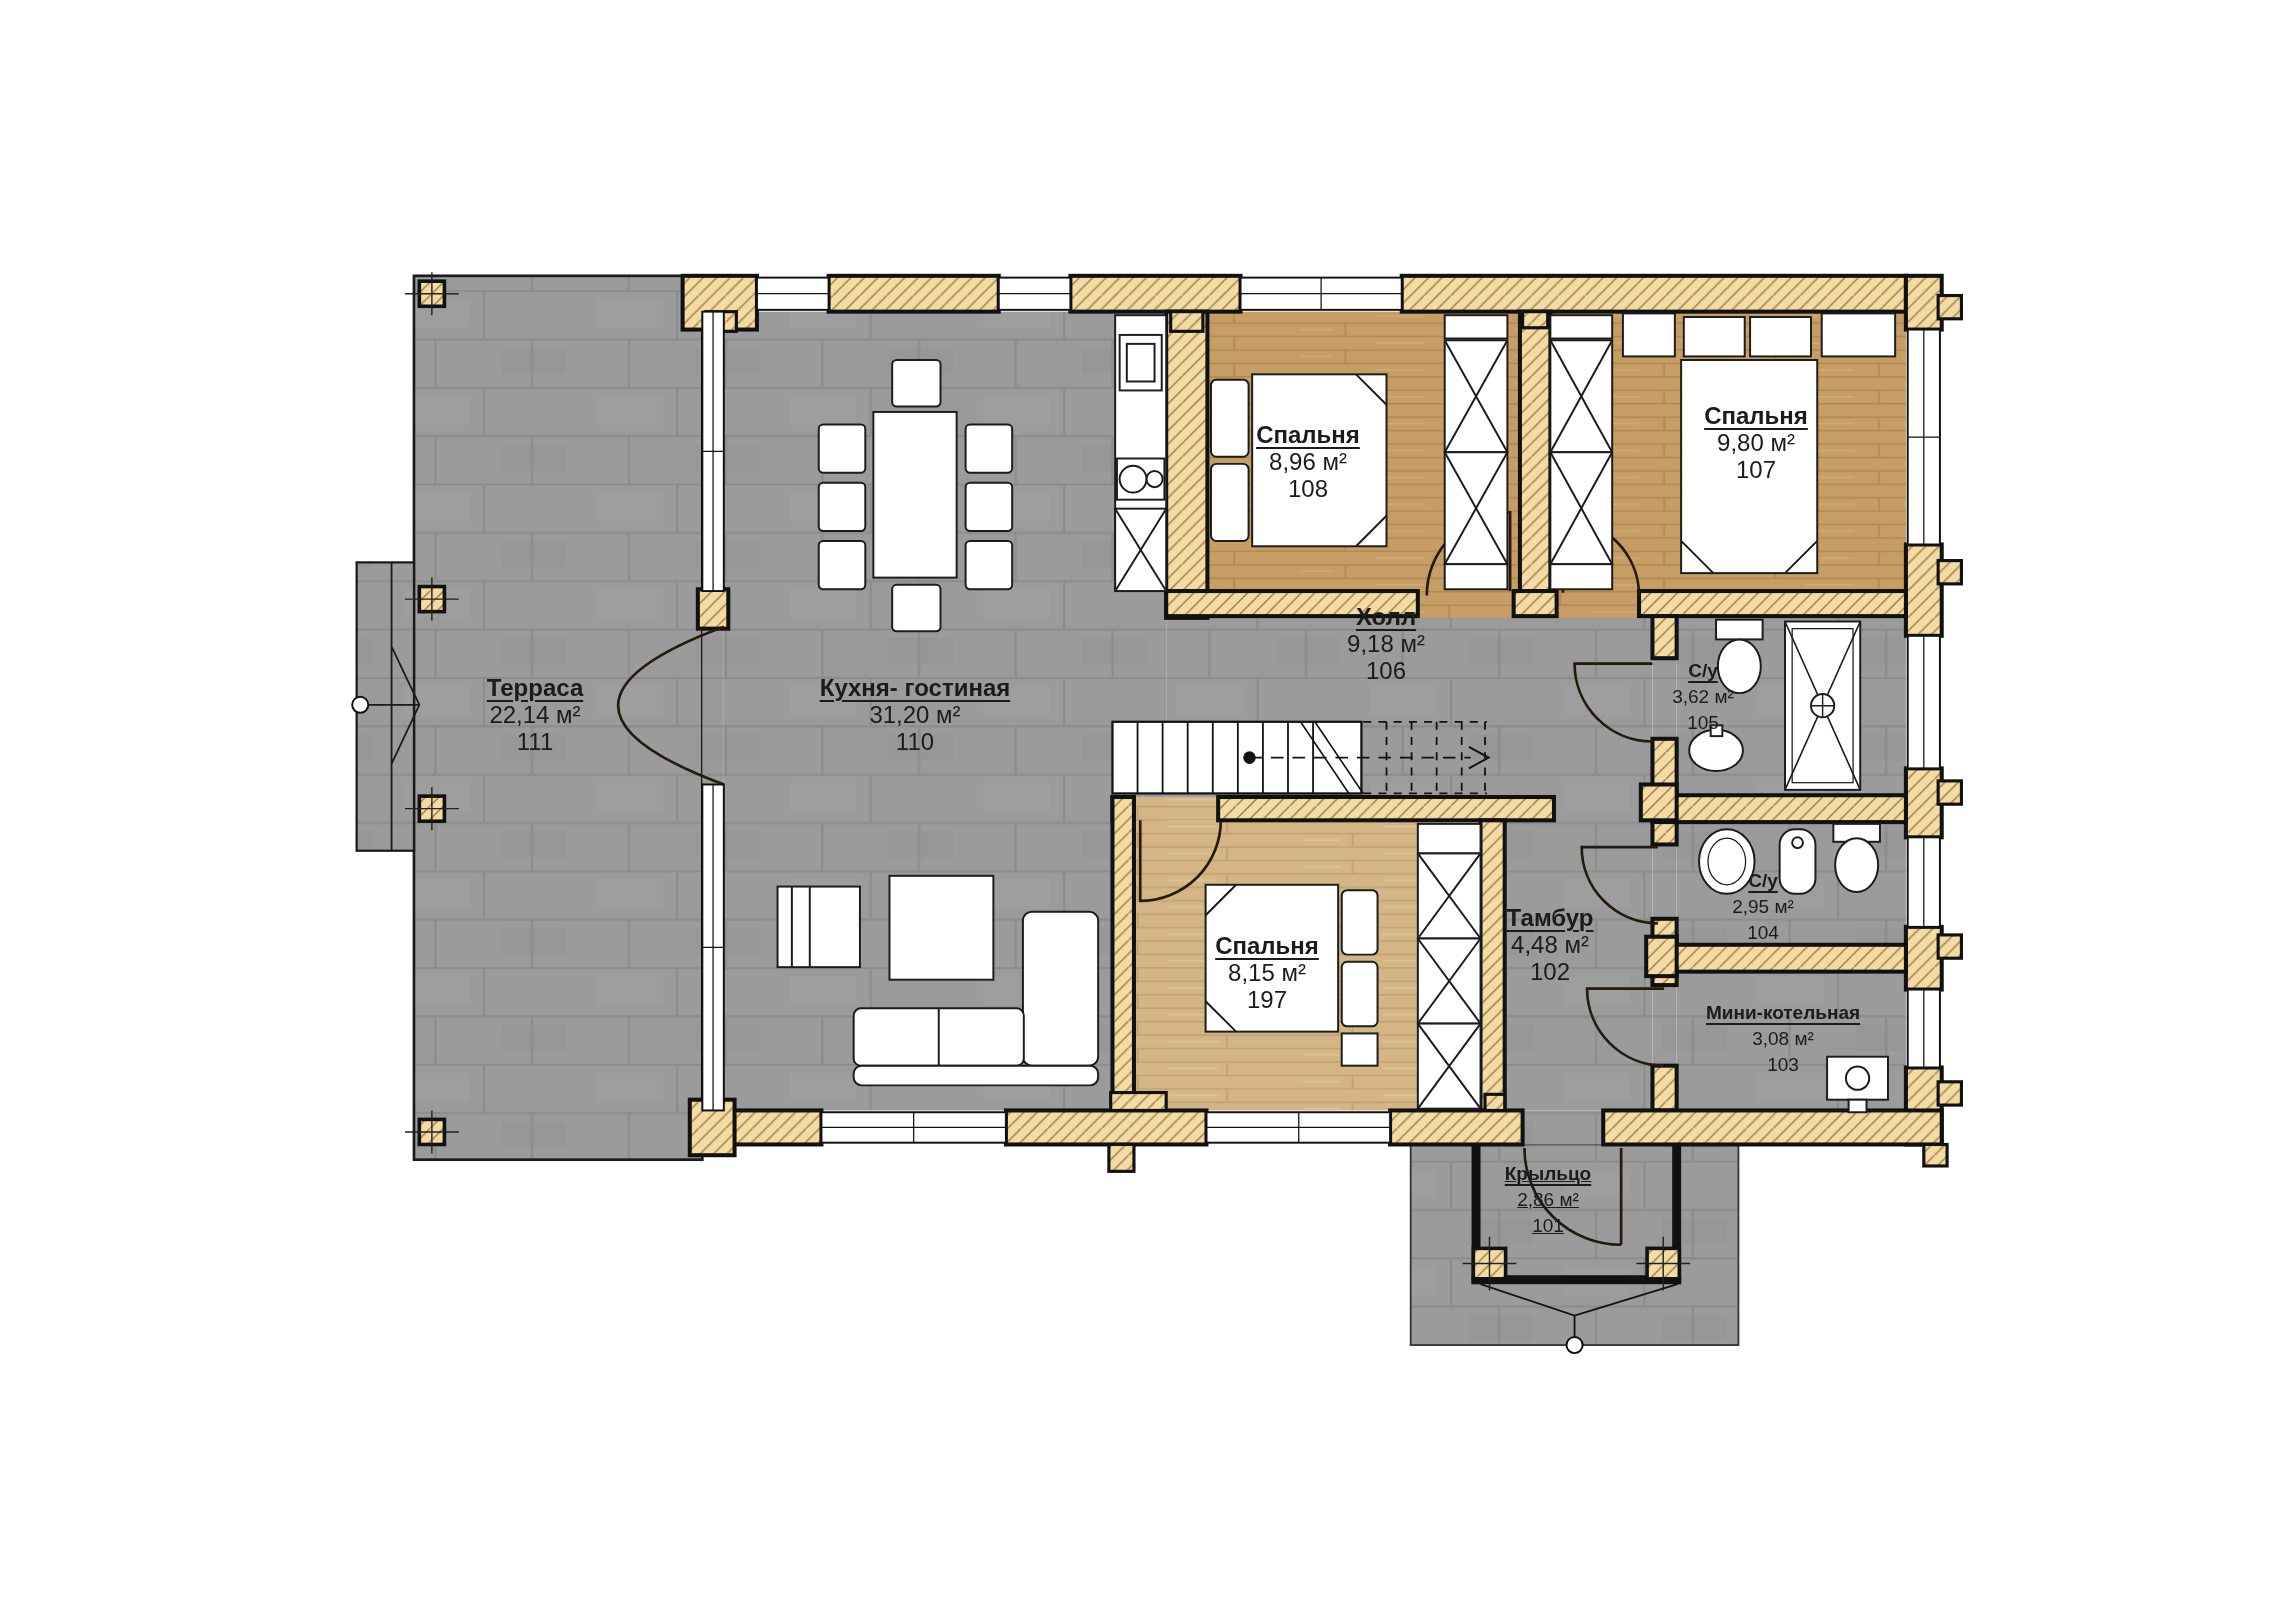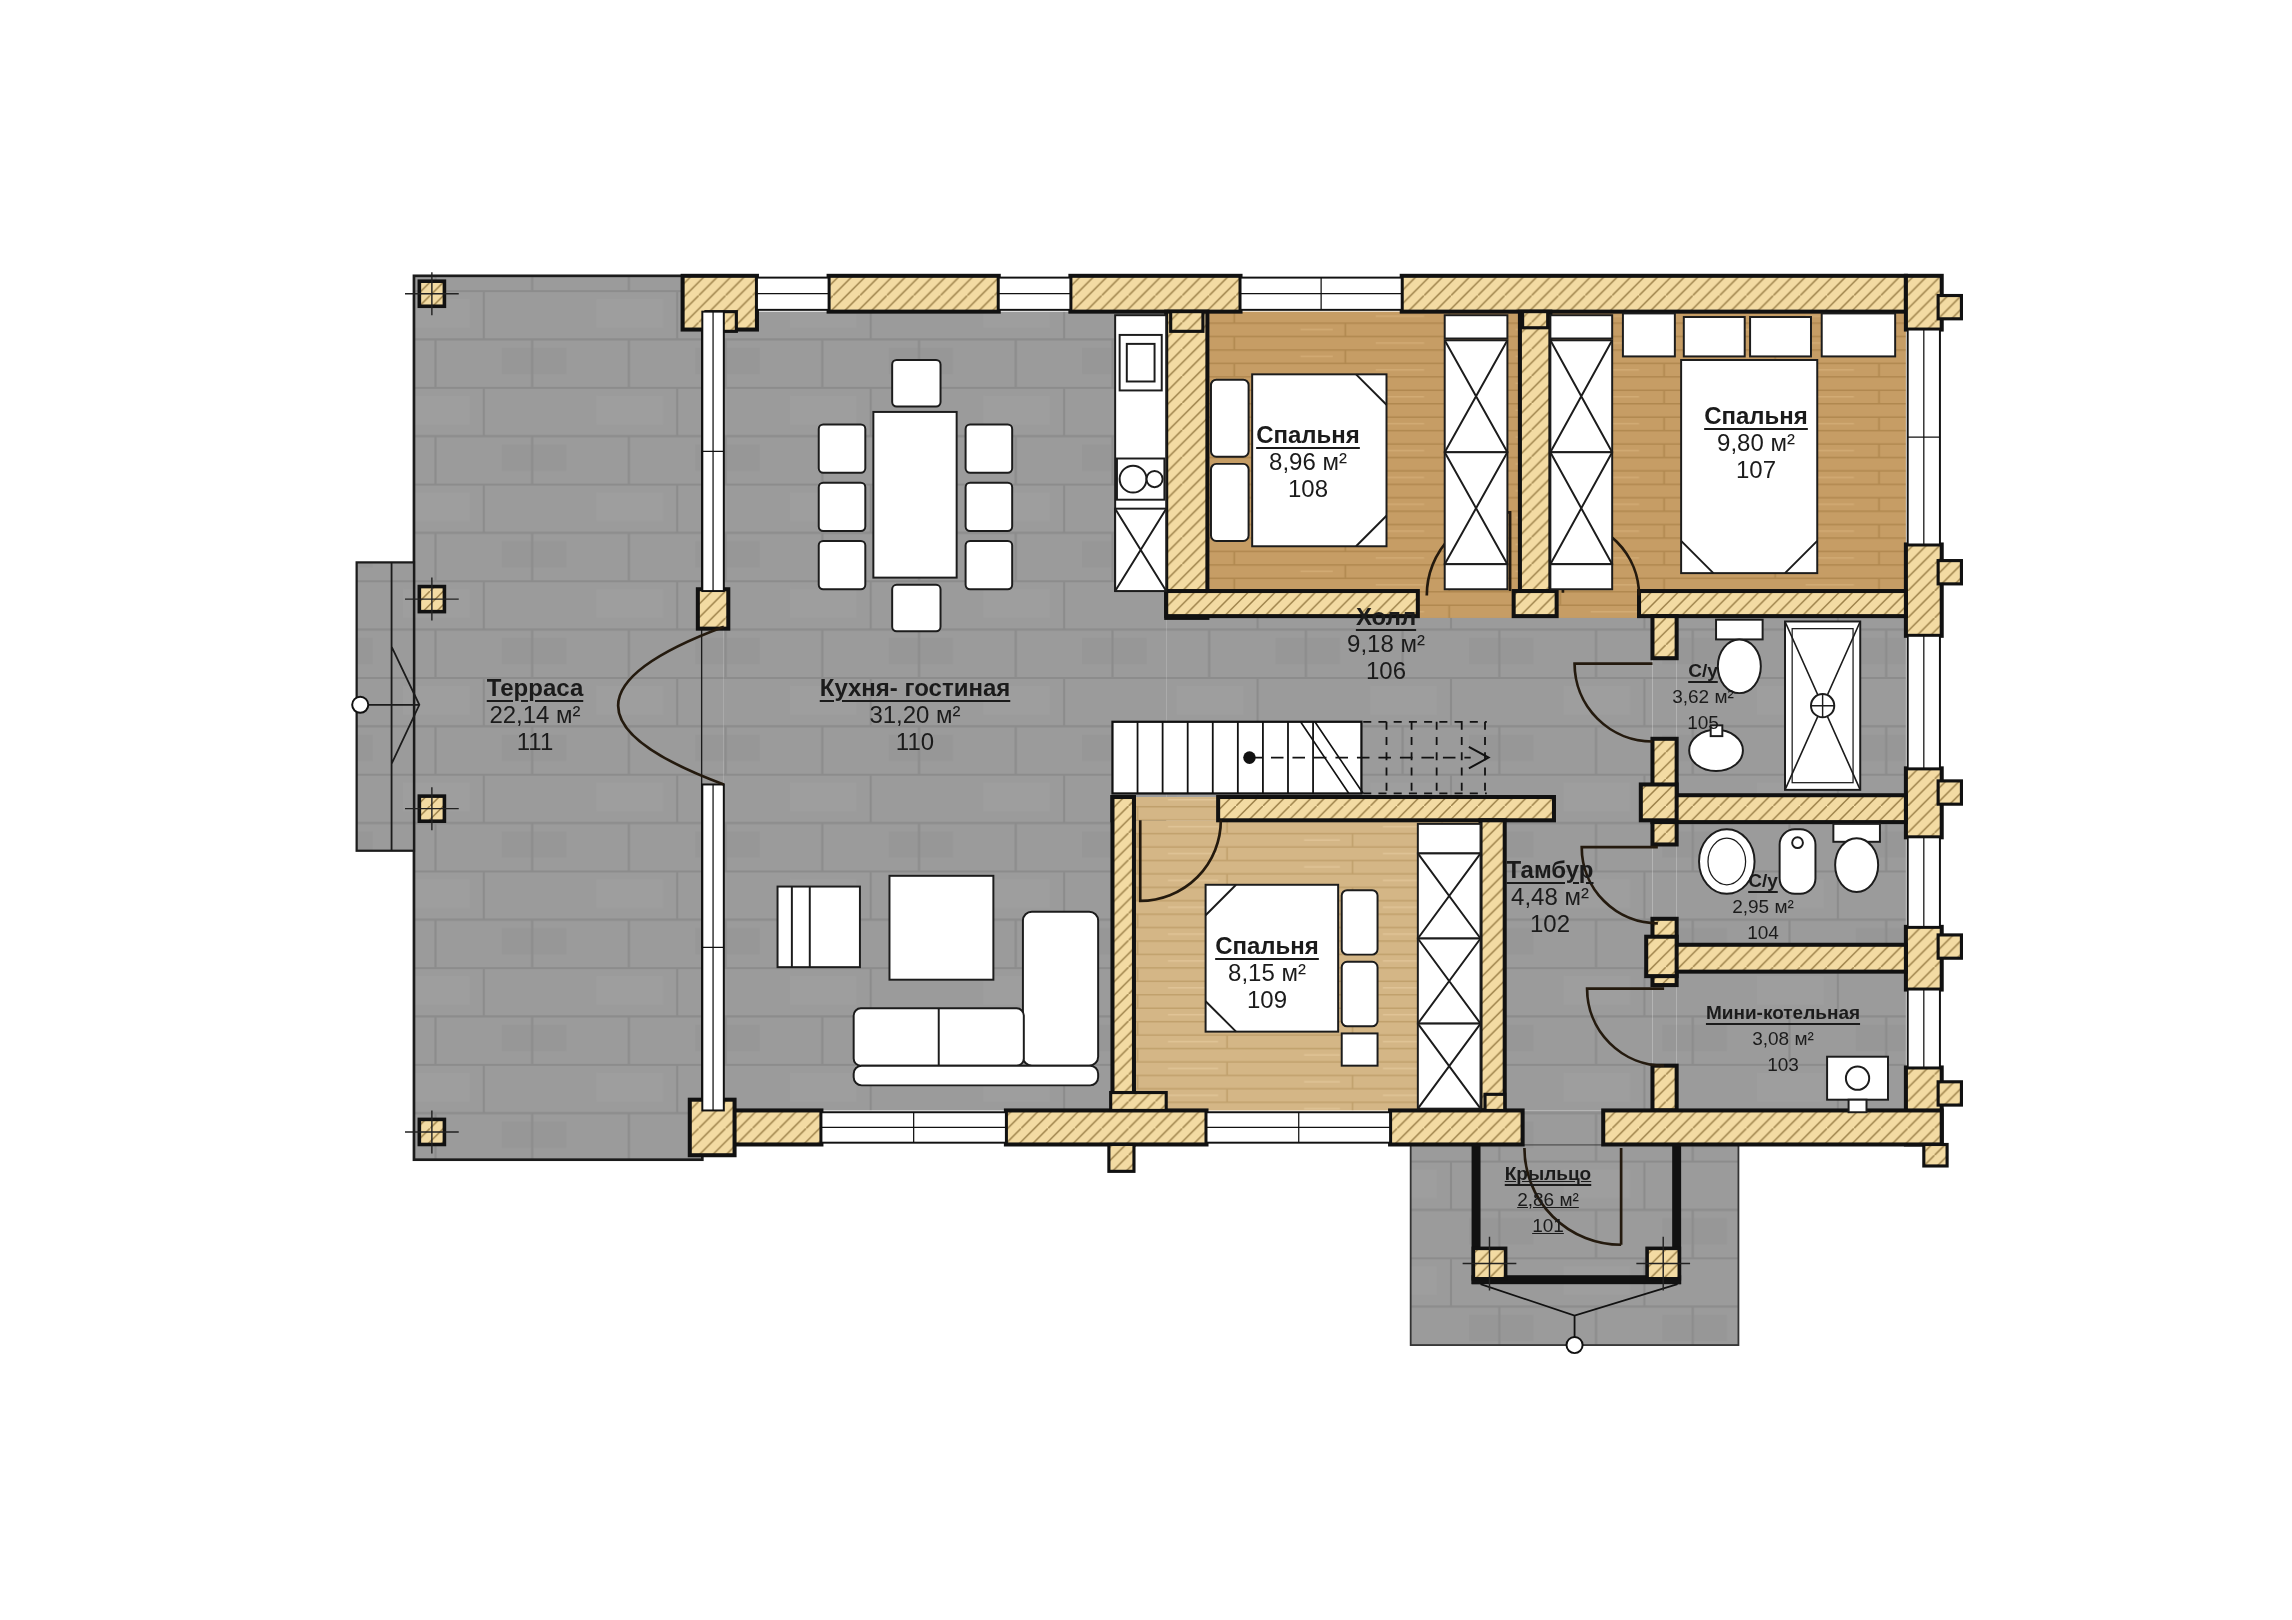--- a/index.html
+++ b/index.html
@@ -342,34 +342,34 @@
 <div class="room-label small" style="left:1703px;top:658px;">
   <div class="room-name">С/у</div>
   <div class="room-area">3,62 м²</div>
   <div class="room-number">105</div>
 </div>
 <div class="room-label small" style="left:1763px;top:868px;">
   <div class="room-name">С/у</div>
   <div class="room-area">2,95 м²</div>
   <div class="room-number">104</div>
 </div>
-<div class="room-label" style="left:1550px;top:856px;">
+<div class="room-label" style="left:1550px;top:904px;">
   <div class="room-name">Тамбур</div>
   <div class="room-area">4,48 м²</div>
   <div class="room-number">102</div>
 </div>
 <div class="room-label small" style="left:1783px;top:1000px;text-align:center;">
   <div class="room-name">Мини-котельная</div>
   <div class="room-area">3,08 м²</div>
   <div class="room-number">103</div>
 </div>
 <div class="room-label" style="left:1267px;top:932px;">
   <div class="room-name">Спальня</div>
   <div class="room-area">8,15 м²</div>
-  <div class="room-number">109</div>
+  <div class="room-number">197</div>
 </div>
 <div class="room-label small" style="left:1548px;top:1161px;text-decoration:underline;">
   <div class="room-name">Крыльцо</div>
   <div class="room-area">2,86 м²</div>
   <div class="room-number">101</div>
 </div>
 </div>
 
 
 </body></html>

